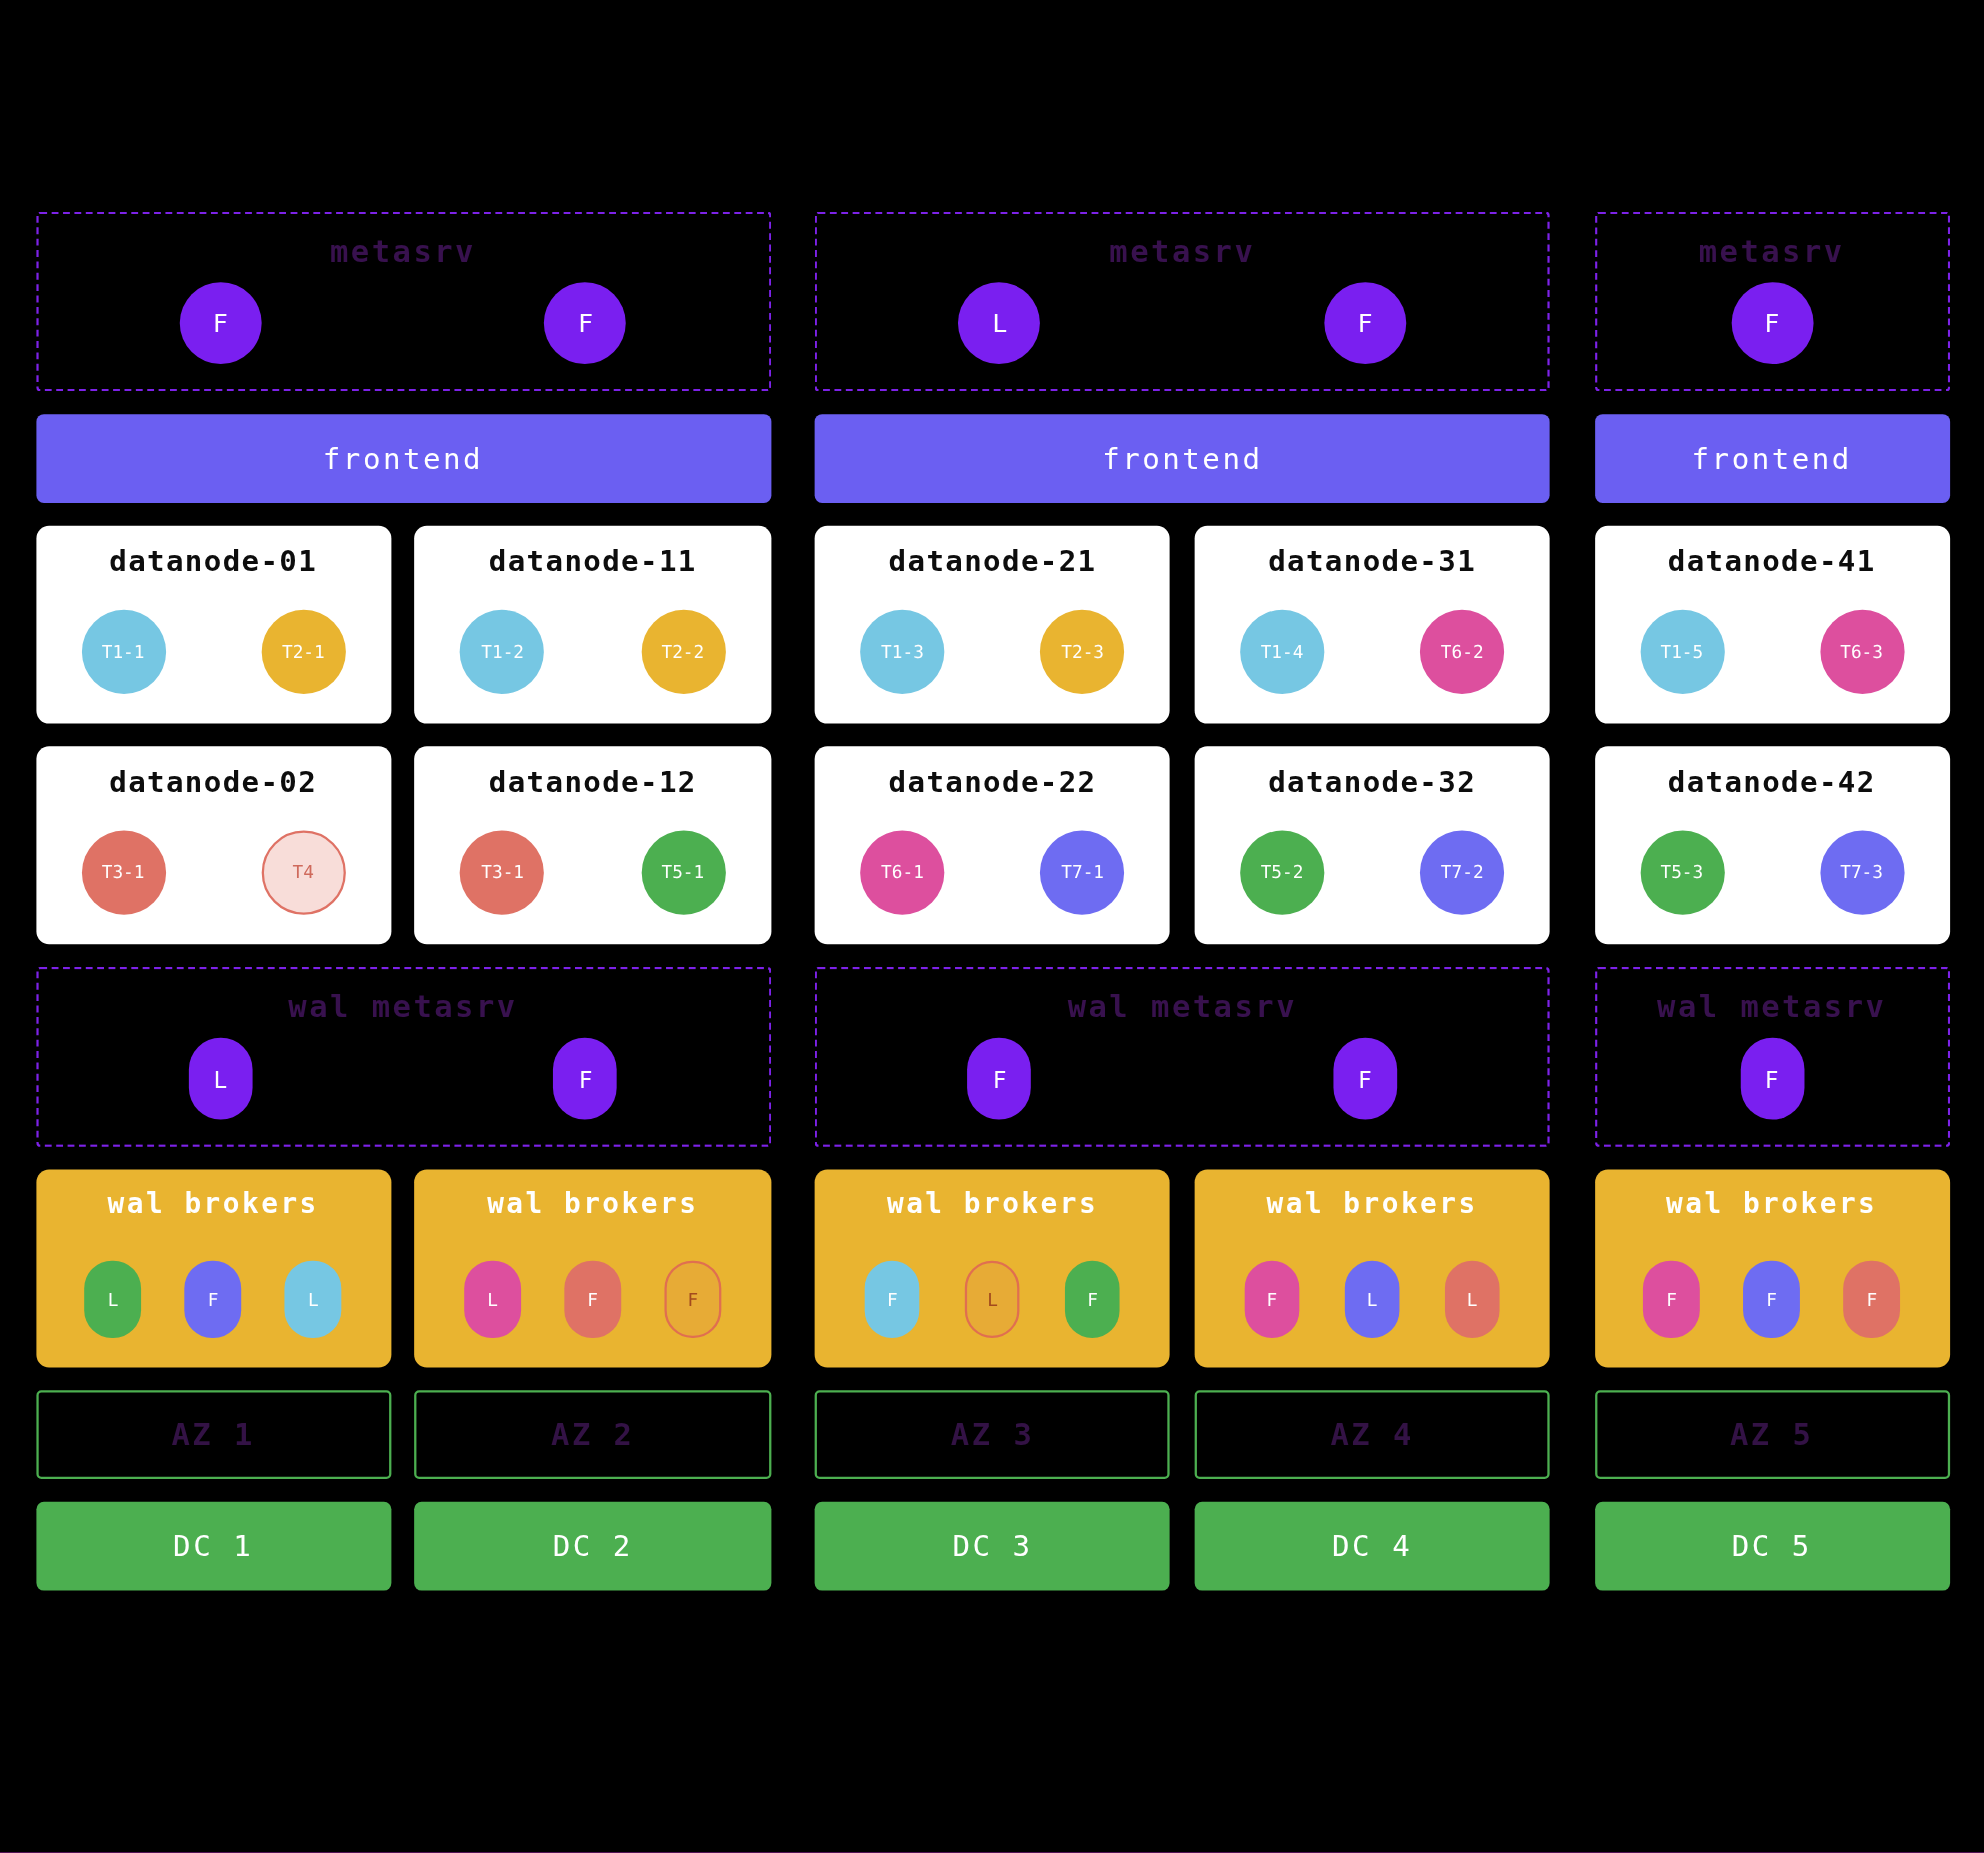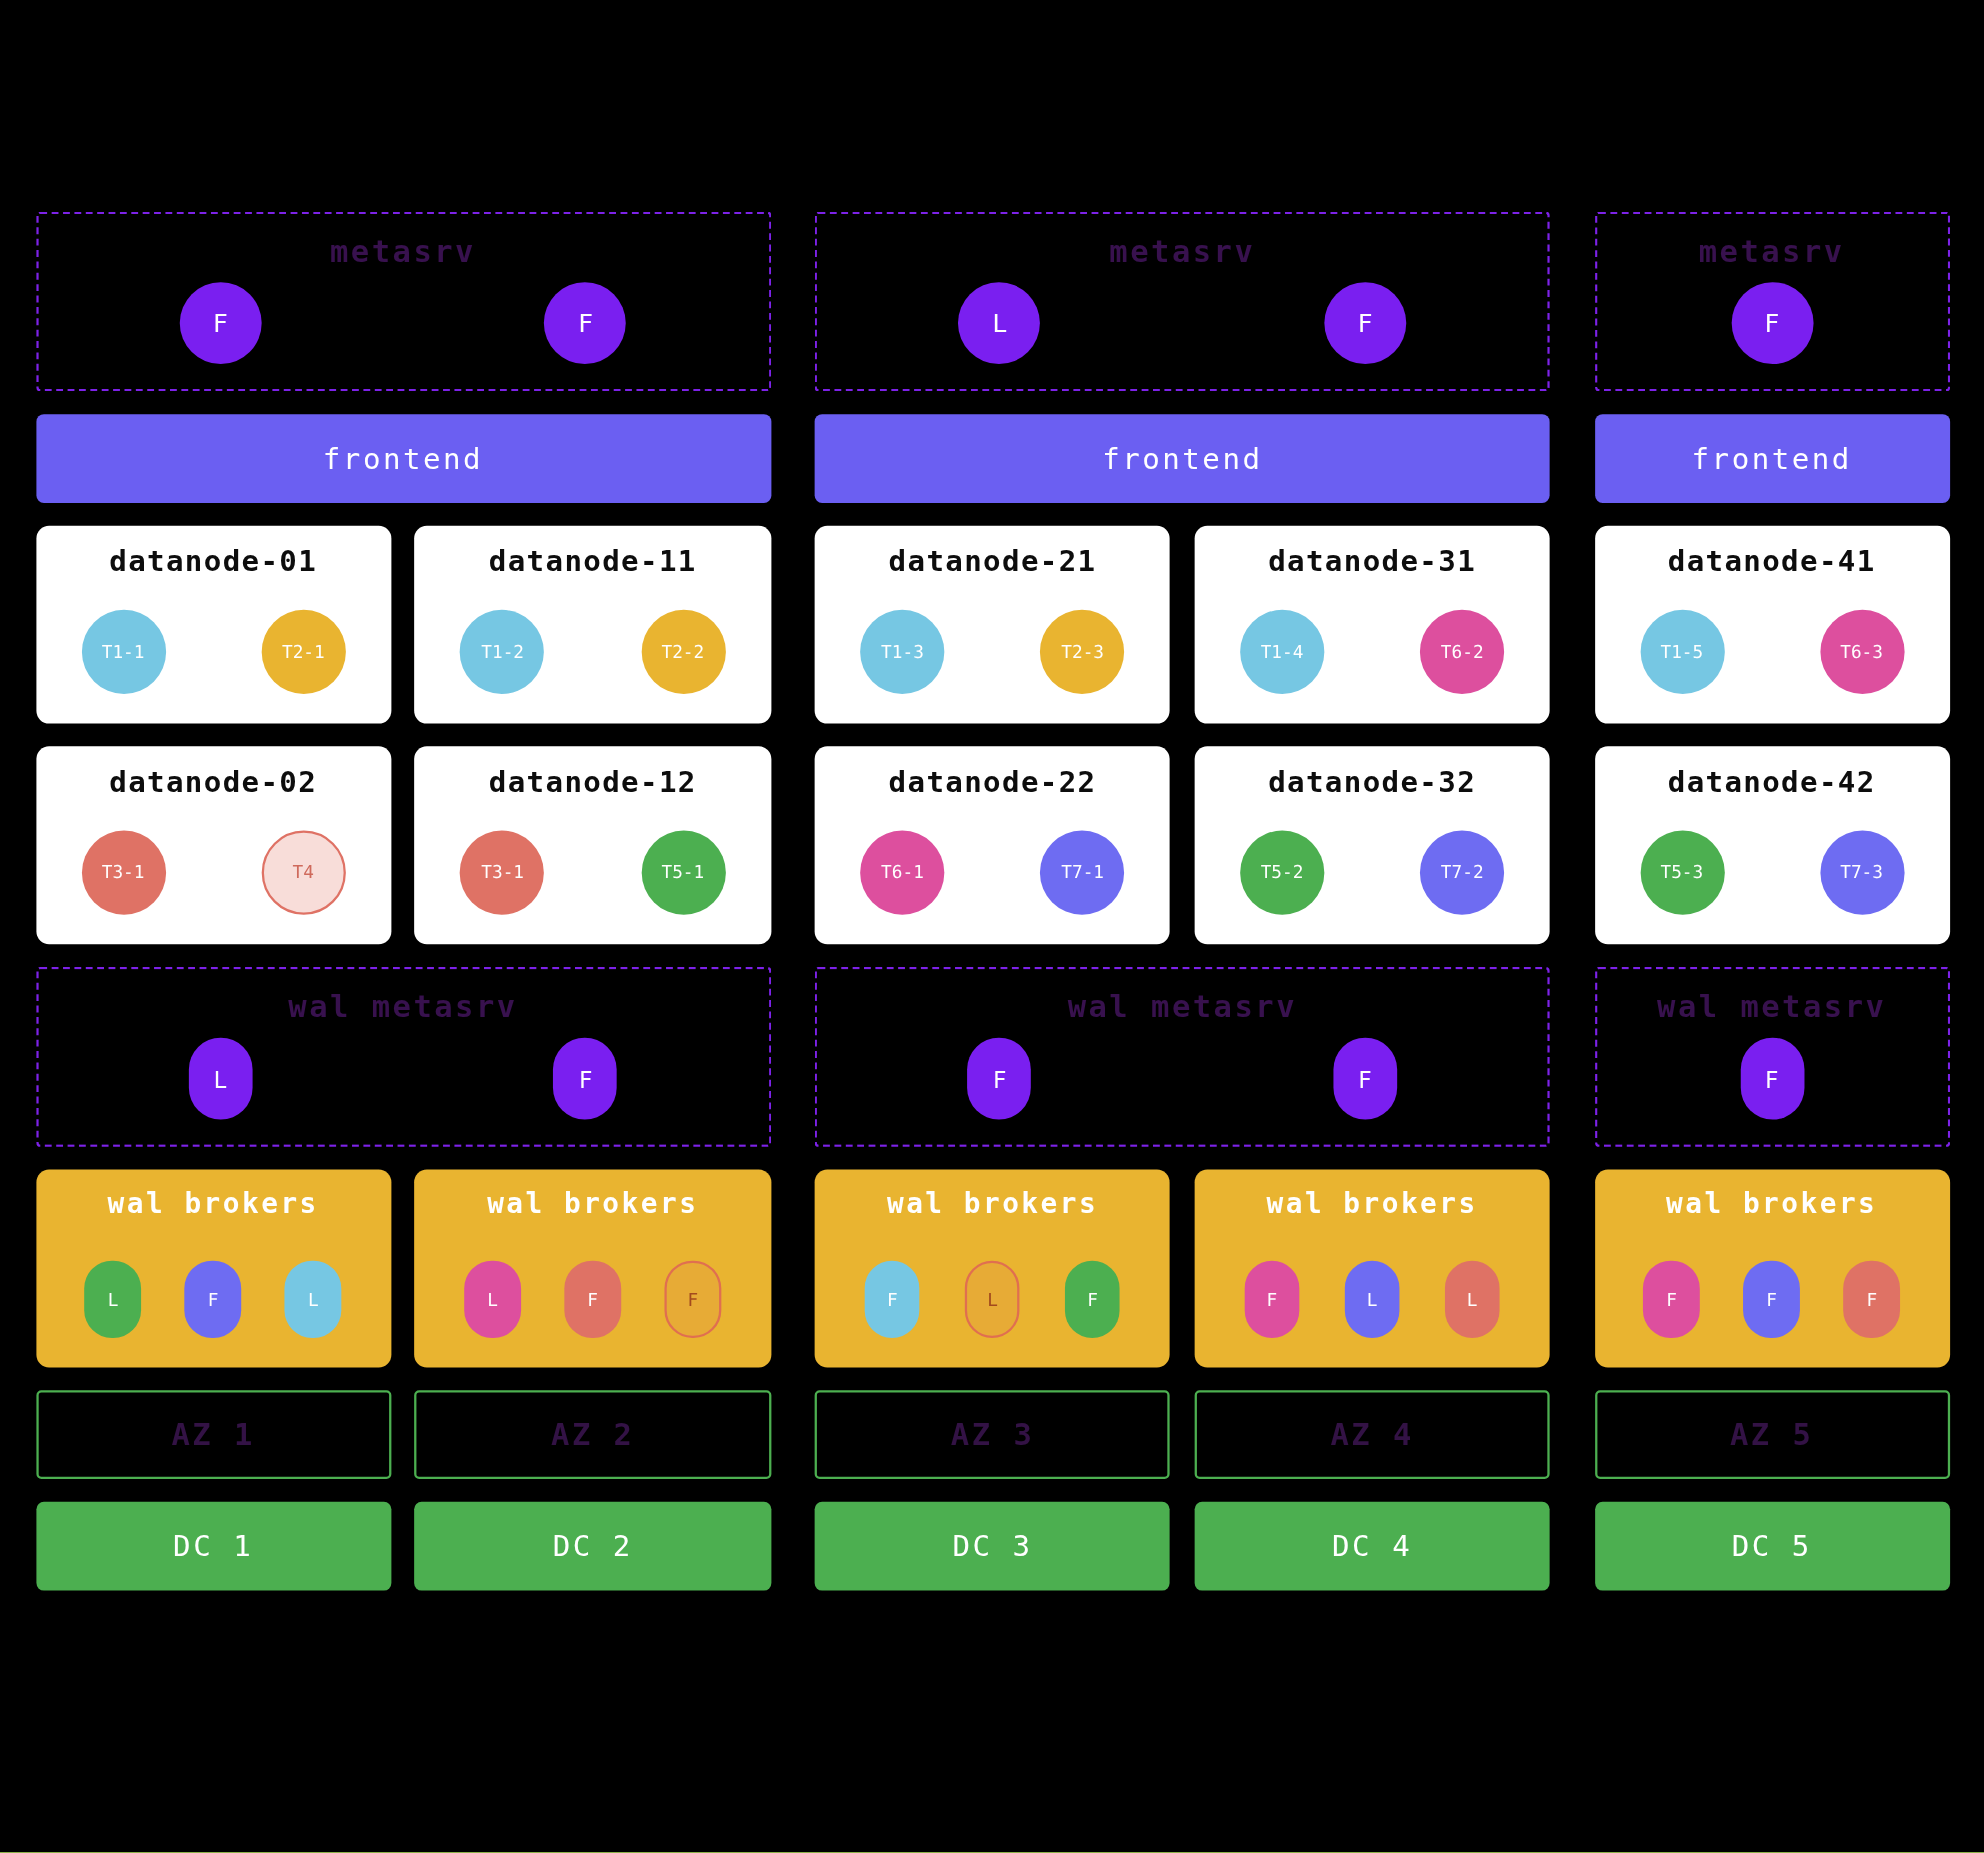--- a/index.html
+++ b/index.html
@@ -1,16 +1,16 @@
 <!DOCTYPE html>
 <html style="font-size:9px"><head>
 <meta charset="utf-8">
 <style>
   html,body{margin:0;padding:0;background:#000;}
-  .viewport{position:relative;width:1985px;height:1854px;overflow:hidden;background:#bef264;}
+  .viewport{position:relative;width:1985px;height:1854px;overflow:hidden;background:#701a75;}
   .scale{position:absolute;top:0;left:0;width:872px;height:814px;transform:scale(2.27551);transform-origin:0 0;}
   .canvas{position:relative;width:872px;height:814px;background:#000;font-family:"DejaVu Sans Mono",monospace;}
   .diagram{position:absolute;left:15.6px;top:93px;display:flex;gap:19.5px;}
   .group{display:flex;flex-direction:column;gap:10px;}
   .g2{width:323px;}
   .g1{width:156px;}
 
   .dashed-box{box-sizing:border-box;height:79px;border:1.1px dashed #7d22e8;border-radius:1.7px;padding-top:9px;}
   .box-title{text-align:center;font-size:13.4px;font-weight:bold;letter-spacing:1.1px;color:#38114e;line-height:15.6px;}
   .node-row{display:flex;margin-top:5.6px;}

